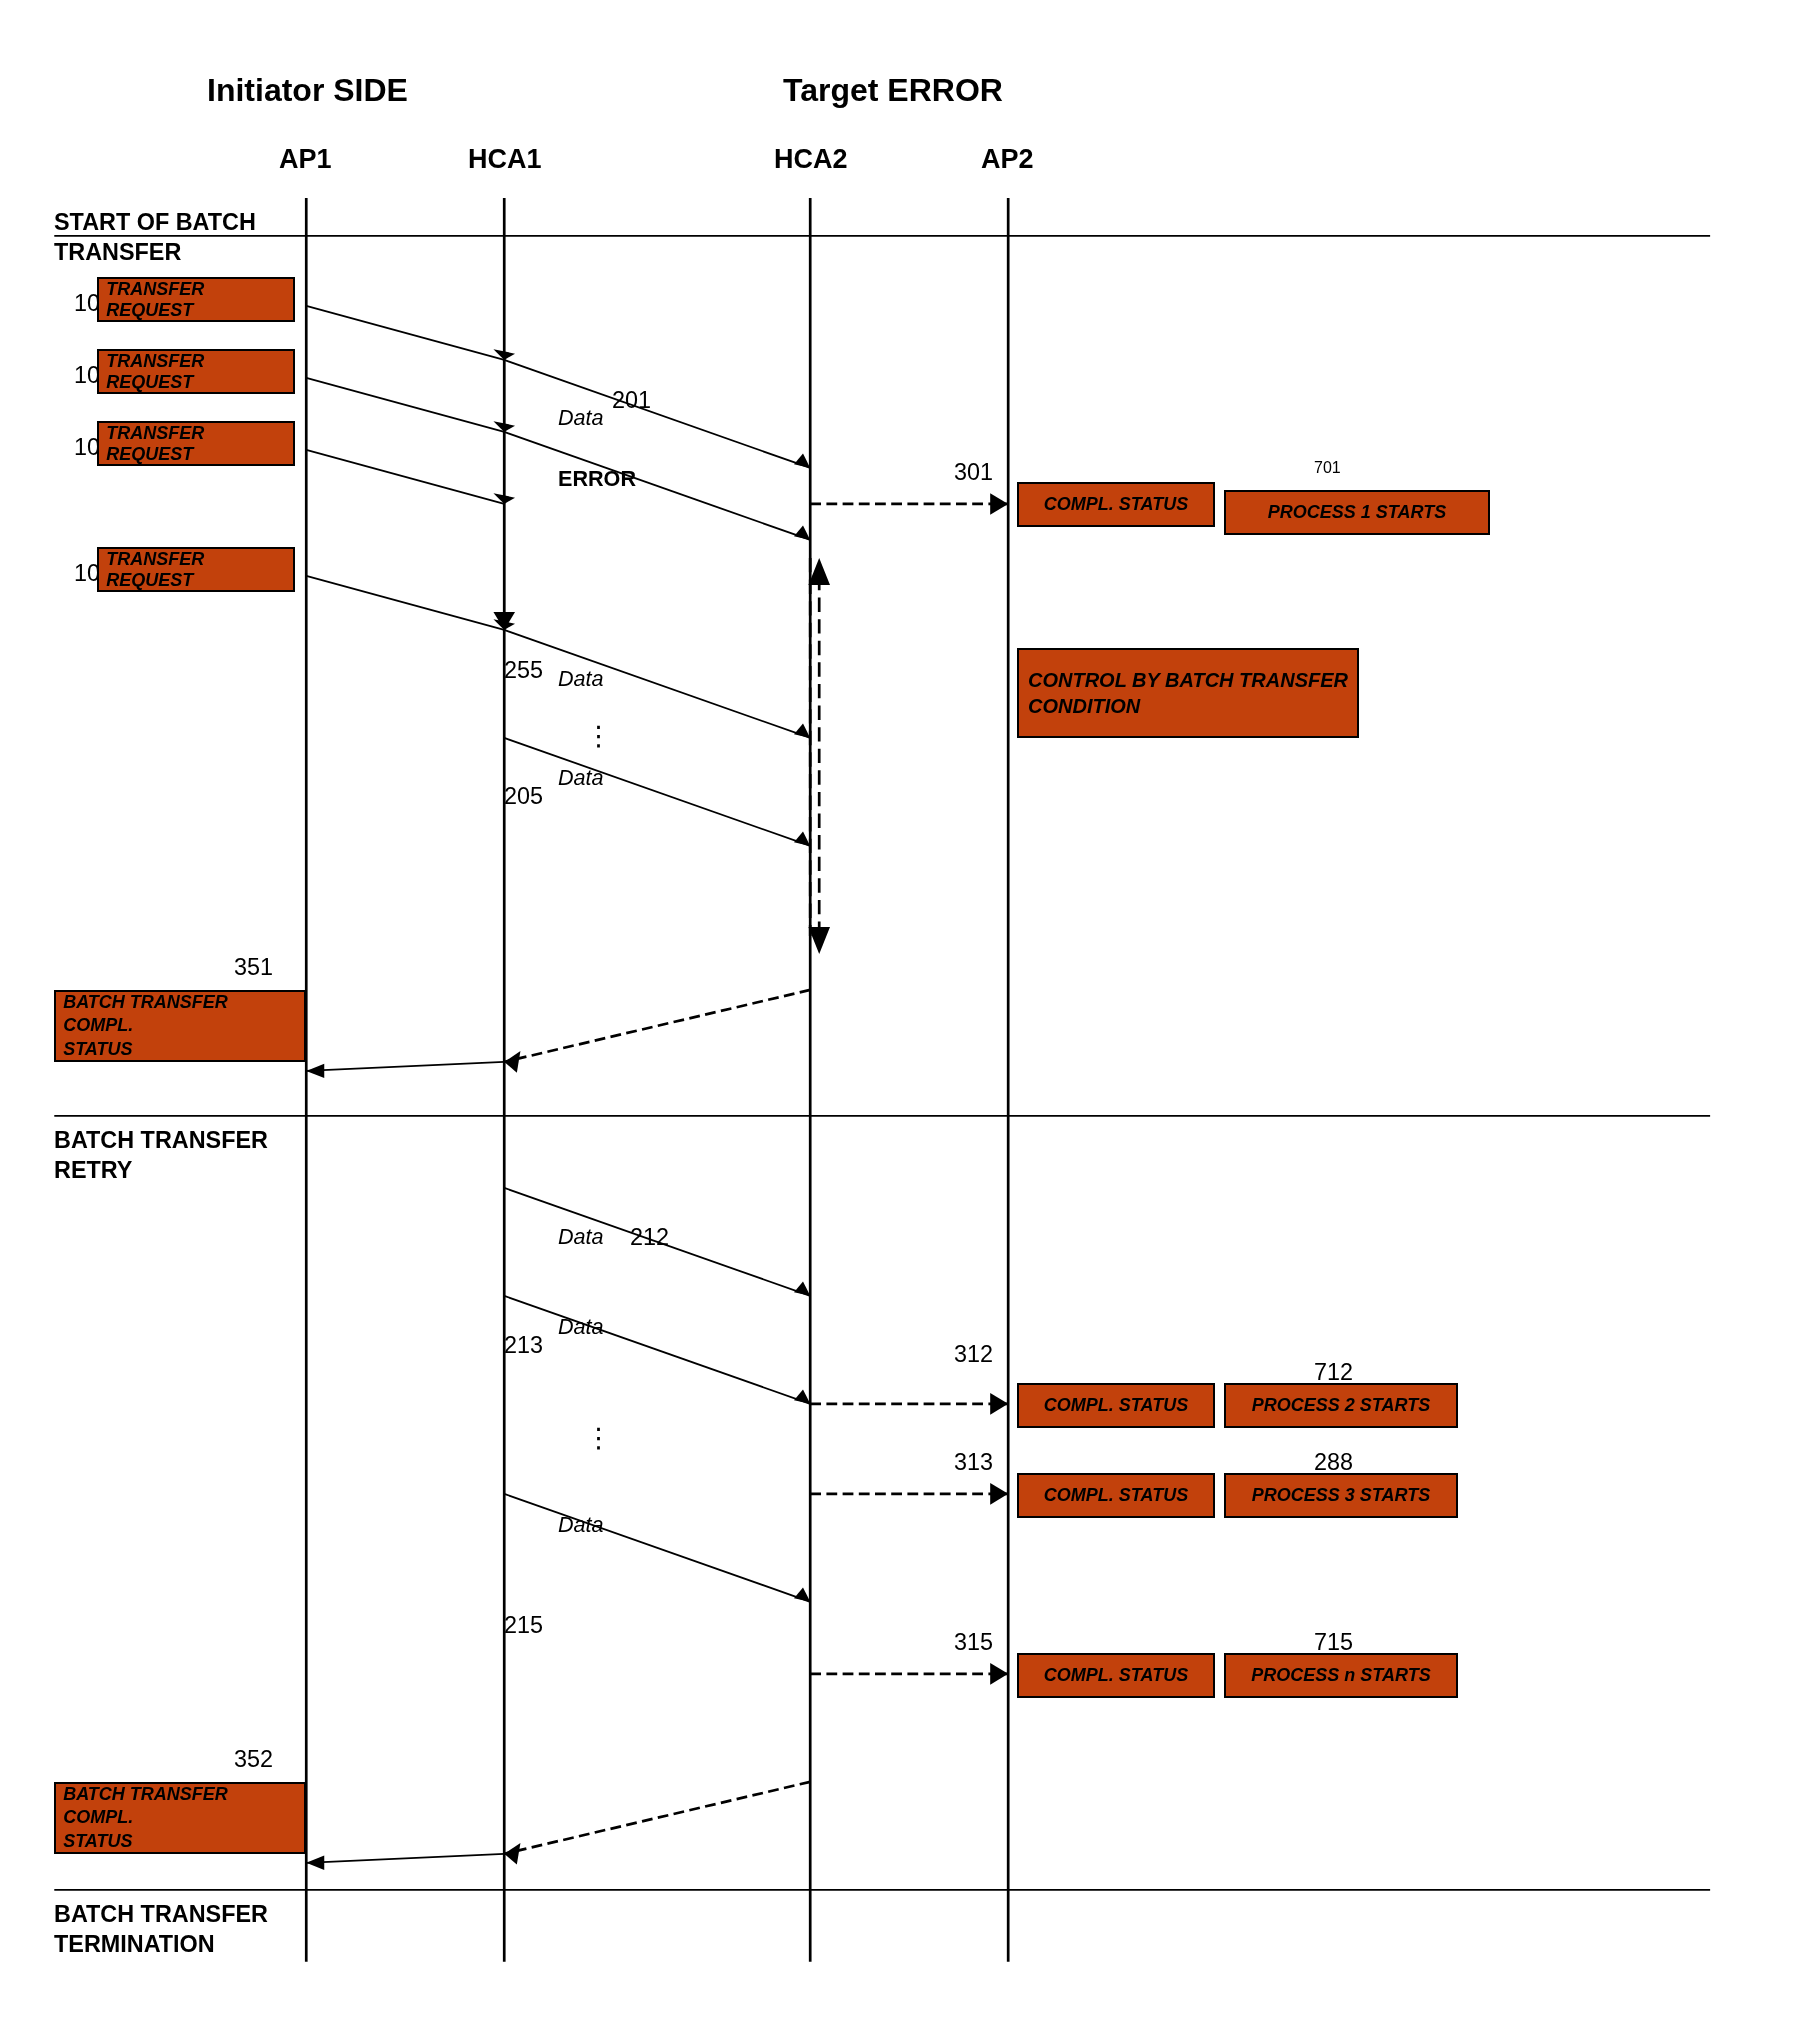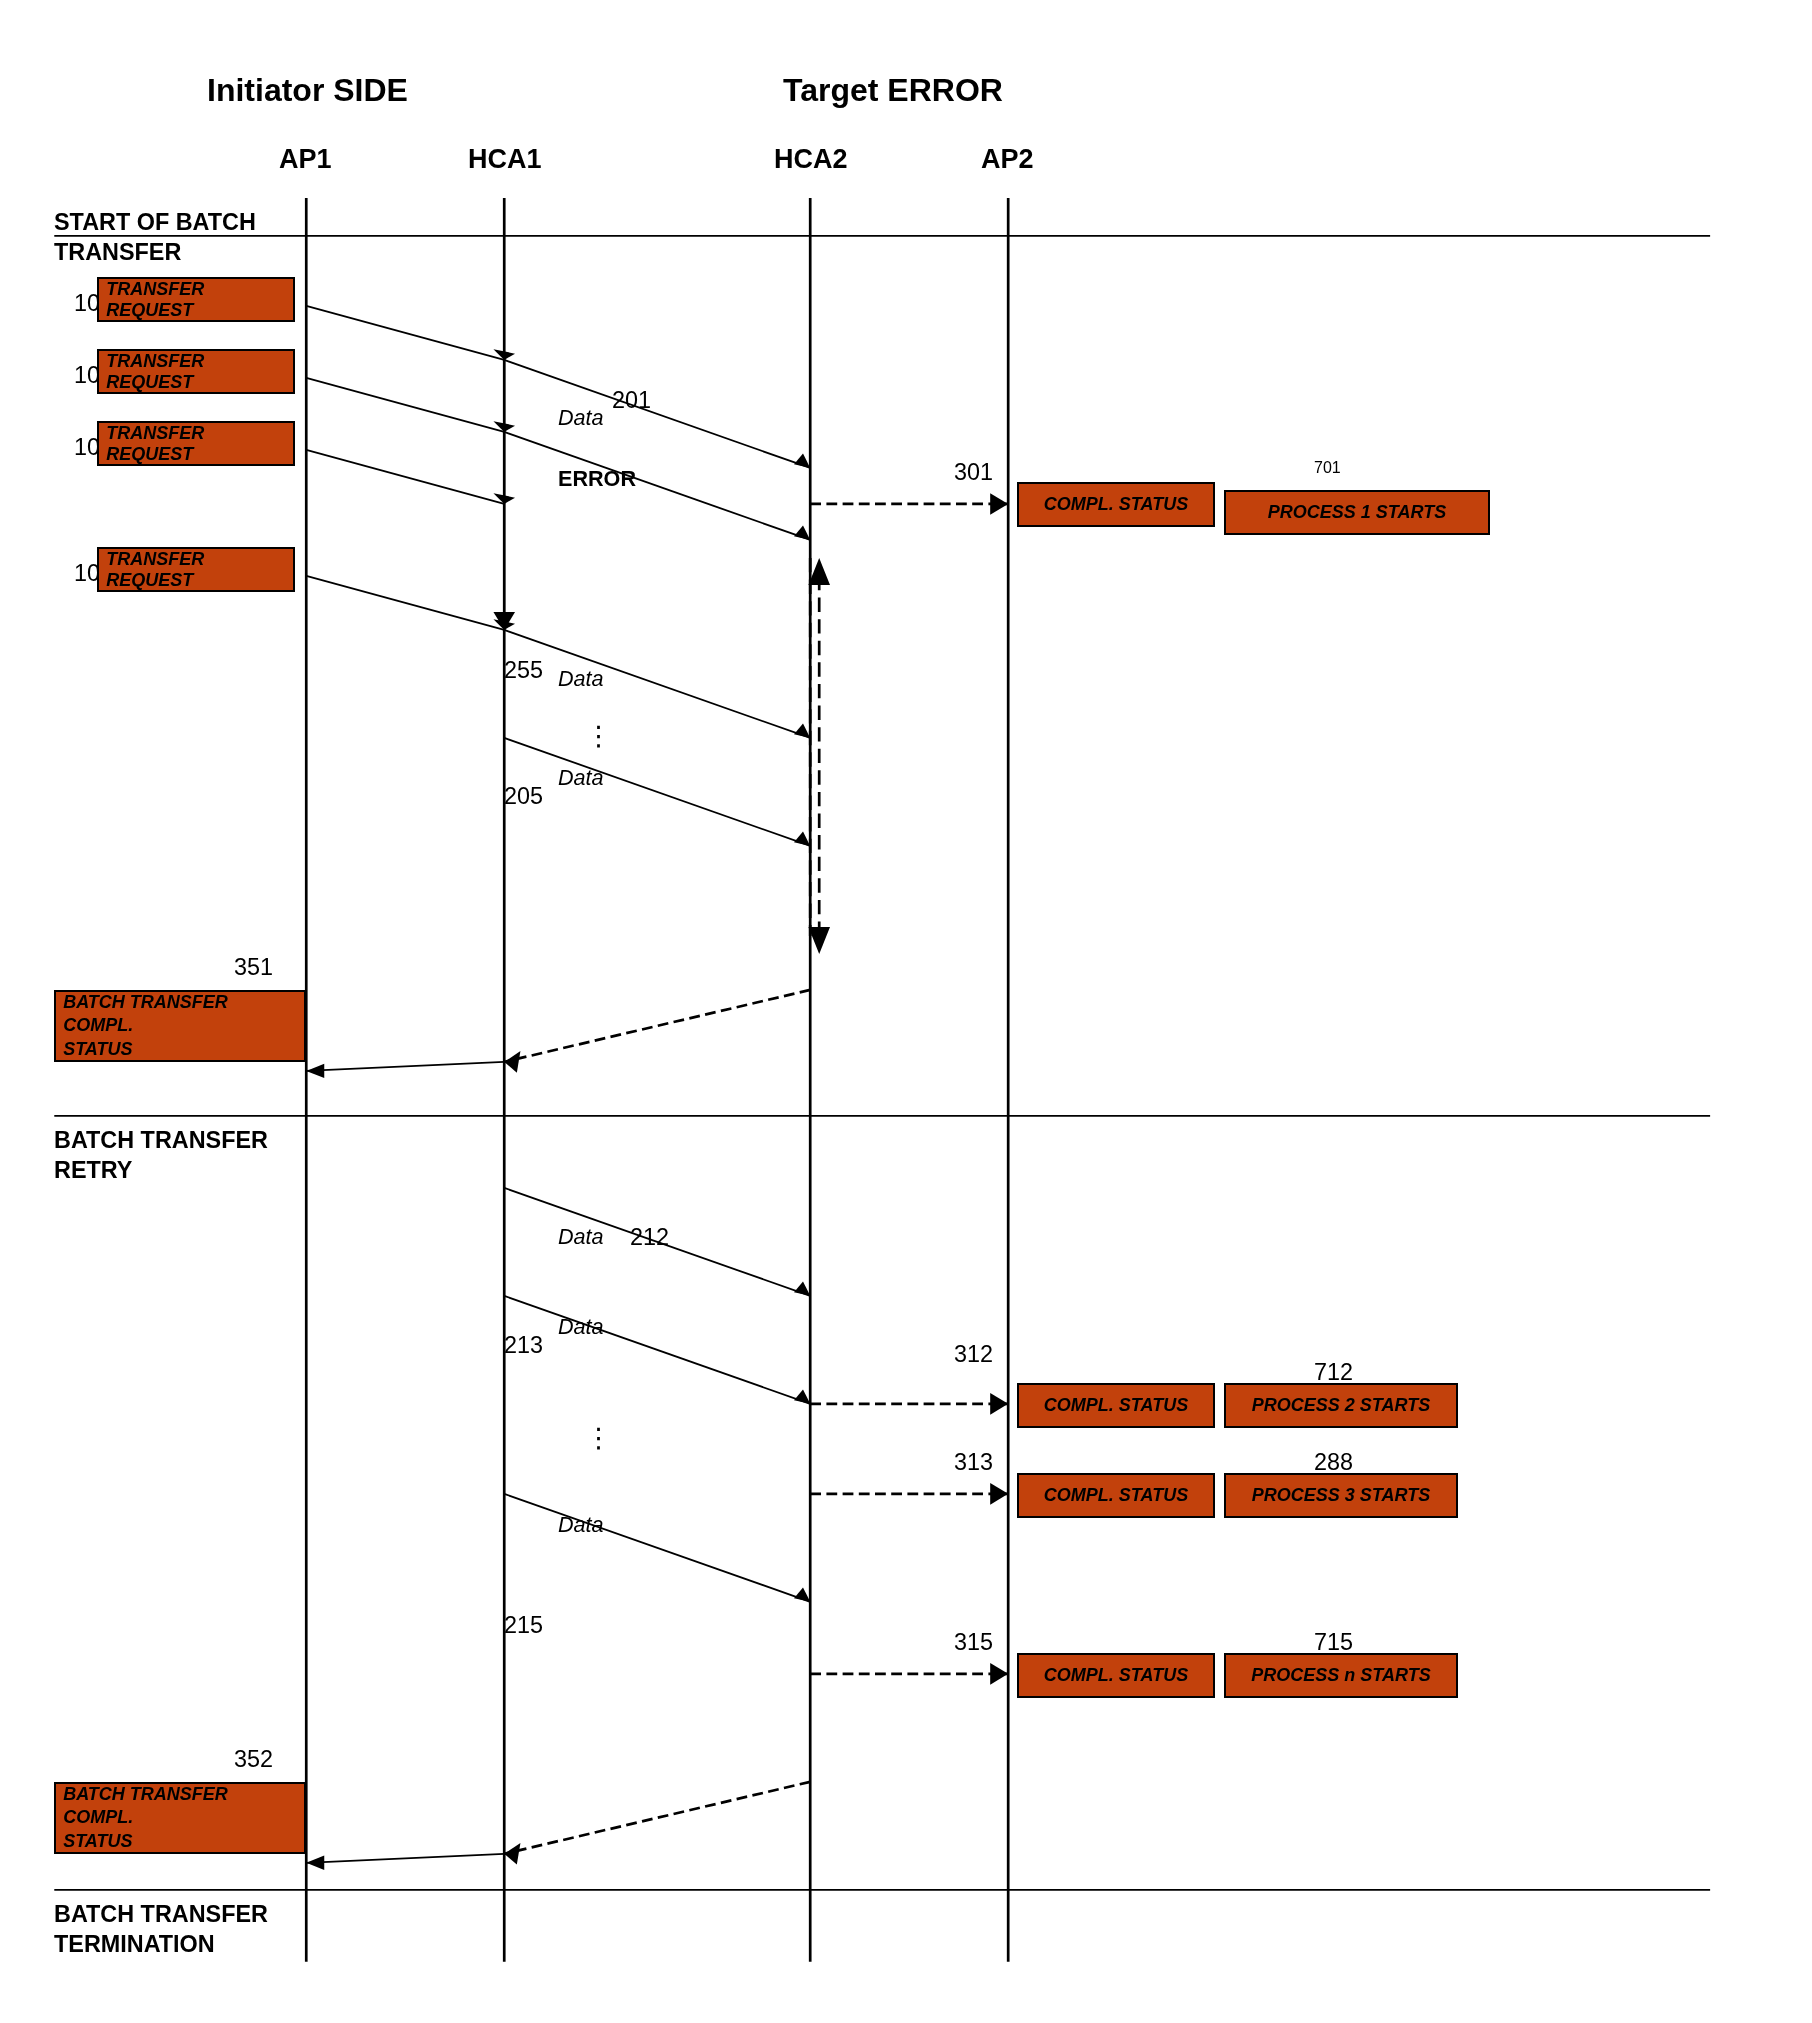--- a/index.html
+++ b/index.html
@@ -187,20 +187,23 @@
   <div class="label-normal" style="left:504px; top:783px; font-size:23.4px;">205</div>
 
   <div class="label-normal" style="left:954px; top:459px; font-size:23.4px;">301</div>
 
   <div class="box" style="left:1017px; top:482px; width:198px; height:45px; font-size:18px;">COMPL. STATUS</div>
 
   <div class="label-normal" style="left:1314px; top:459px; font-size:16px;">701</div>
 
   <div class="box" style="left:1224px; top:490px; width:266px; height:45px; font-size:18px;">PROCESS 1 STARTS</div>
 
+  <div class="box" style="left:1017px; top:648px; width:342px; height:90px; font-size:20px; line-height:1.3;">
+    <span>CONTROL BY BATCH TRANSFER<br>CONDITION</span>
+  </div>
 
   <div class="label-normal" style="left:234px; top:954px; font-size:23.4px;">351</div>
 
   <div class="box" style="left:54px; top:990px; width:252px; height:72px; font-size:18px; line-height:1.3;">
     <span>BATCH TRANSFER COMPL.<br>STATUS</span>
   </div>
 
   <div style="position:absolute; left:54px; top:1125px; font-size:23.4px; font-weight:bold; line-height:1.3;">
     <span>BATCH TRANSFER<br>RETRY</span>
   </div>

